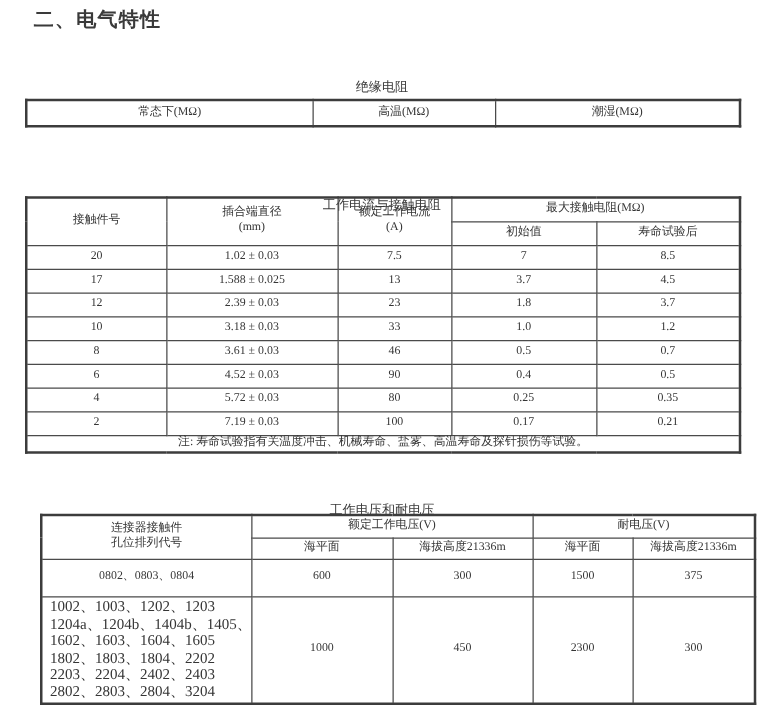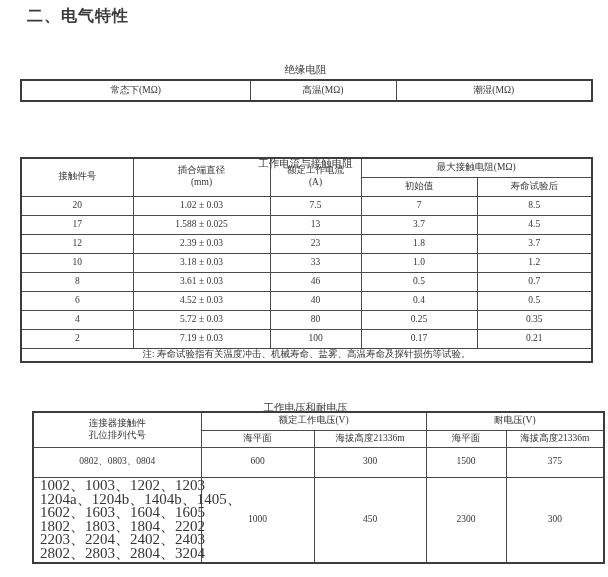--- a/index.html
+++ b/index.html
@@ -49,21 +49,21 @@
   .t2 tr.dat { height: 19px; }
   .t2 tr.note-row { height: 14px; }
   .t3 tr.hdr1 { height: 18px; }
   .t3 tr.hdr2 { height: 17px; }
   .t3 tr.r1 { height: 30px; }
   .t3 tr.r2 { height: 86px; }
   .two-line span { display: block; }
   td.codes {
     text-align: left;
     padding-left: 6px;
-    font-size: 15px;
+    font-size: 12px;
     line-height: 13.5px;
   }
   td.codes span { display: block; white-space: nowrap; }
 </style>
 </head>
 <body>
 
 <div class="heading">二、电气特性</div>
 
 <div class="caption caption-1">绝缘电阻</div>
@@ -139,21 +139,21 @@
   <tr class="dat">
     <td>8</td>
     <td>3.61 ± 0.03</td>
     <td>46</td>
     <td>0.5</td>
     <td>0.7</td>
   </tr>
   <tr class="dat">
     <td>6</td>
     <td>4.52 ± 0.03</td>
-    <td>40</td>
+    <td>90</td>
     <td>0.4</td>
     <td>0.5</td>
   </tr>
   <tr class="dat">
     <td>4</td>
     <td>5.72 ± 0.03</td>
     <td>80</td>
     <td>0.25</td>
     <td>0.35</td>
   </tr>

